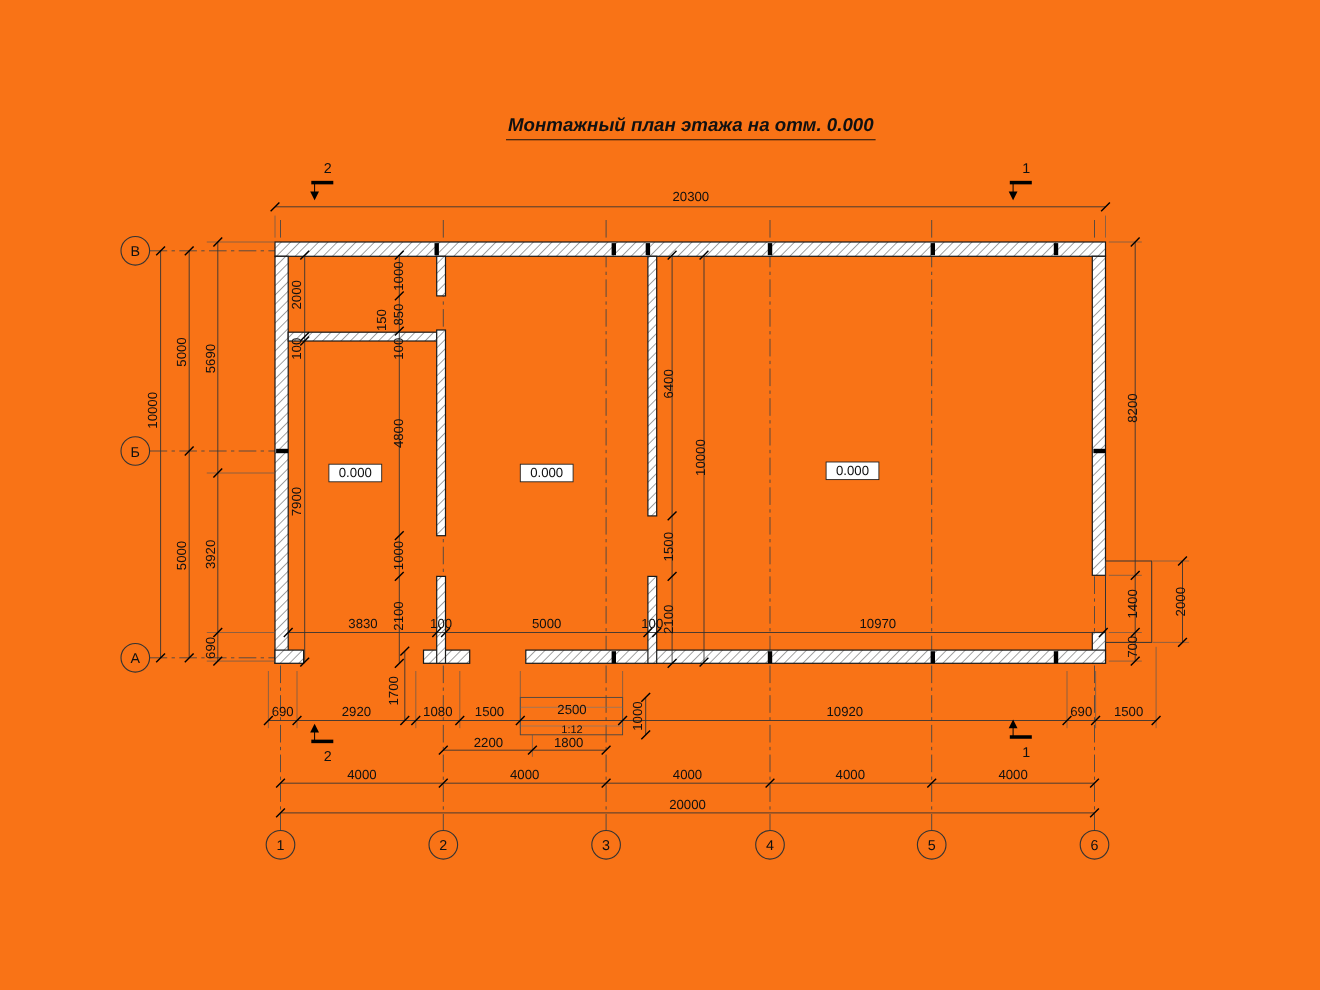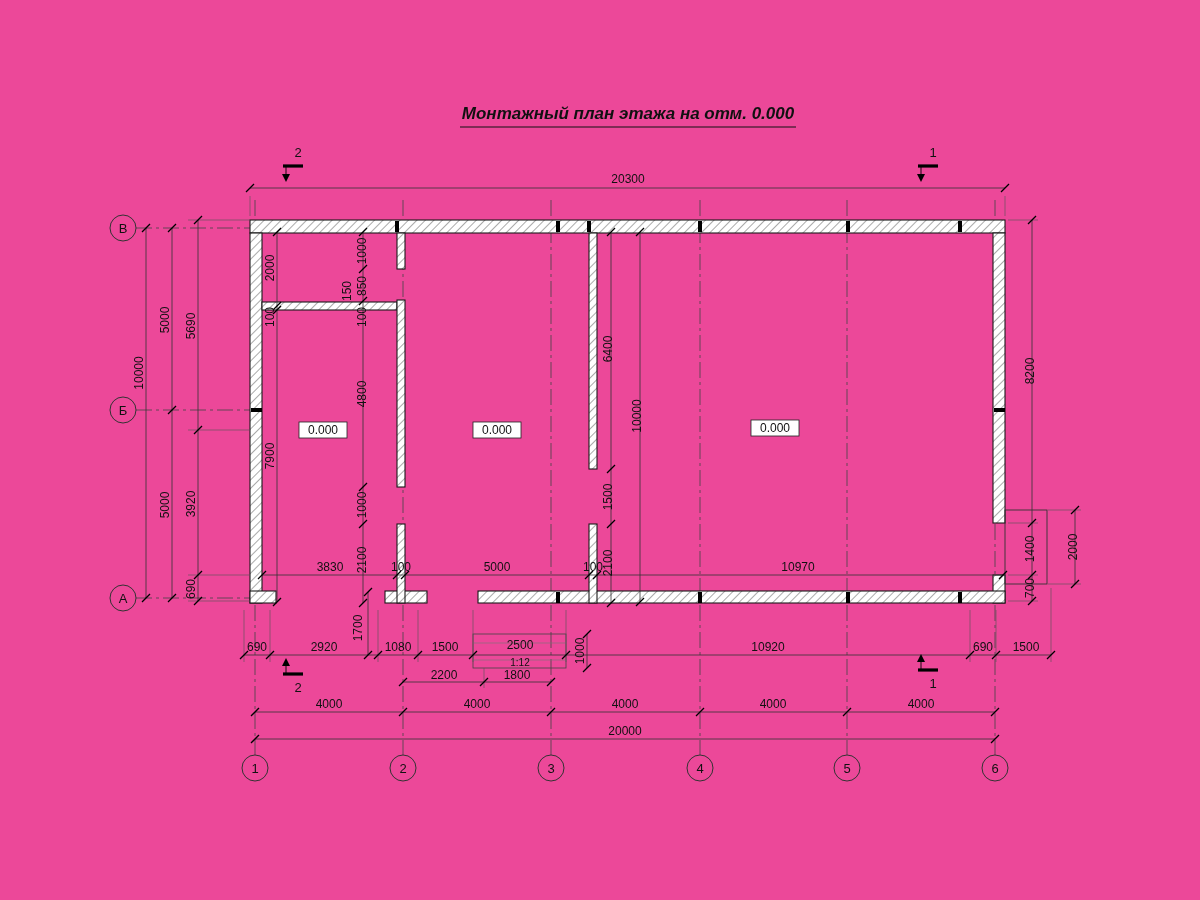--- a/index.html
+++ b/index.html
@@ -1,16 +1,16 @@
 <!DOCTYPE html>
 <html><head>
 <meta charset="utf-8">
 <style>
   html,body{margin:0;padding:0;background:#fff;}
-  .wrap{width:1200px;height:900px;background:#ec4899;position:relative;overflow:hidden;
+  .wrap{width:1200px;height:900px;background:#f97316;position:relative;overflow:hidden;
         font-family:"Liberation Sans",sans-serif;}
   svg text{font-family:"Liberation Sans",sans-serif;fill:#111;}
   .dim-text{font-size:12px;text-anchor:middle;}
   .axis-text{font-size:13px;text-anchor:middle;}
   .title-text{font-size:17px;font-weight:bold;font-style:italic;text-anchor:middle;}
   .ramp-label{font-size:10px;text-anchor:middle;}
   .wall{fill:url(#hatch);stroke:#1a1a1a;stroke-width:1.1;}
   .wtick{fill:#000;stroke:none;}
   .dimline{stroke:#333;stroke-width:0.8;fill:none;}
   .extline{stroke:#555;stroke-width:0.6;}

